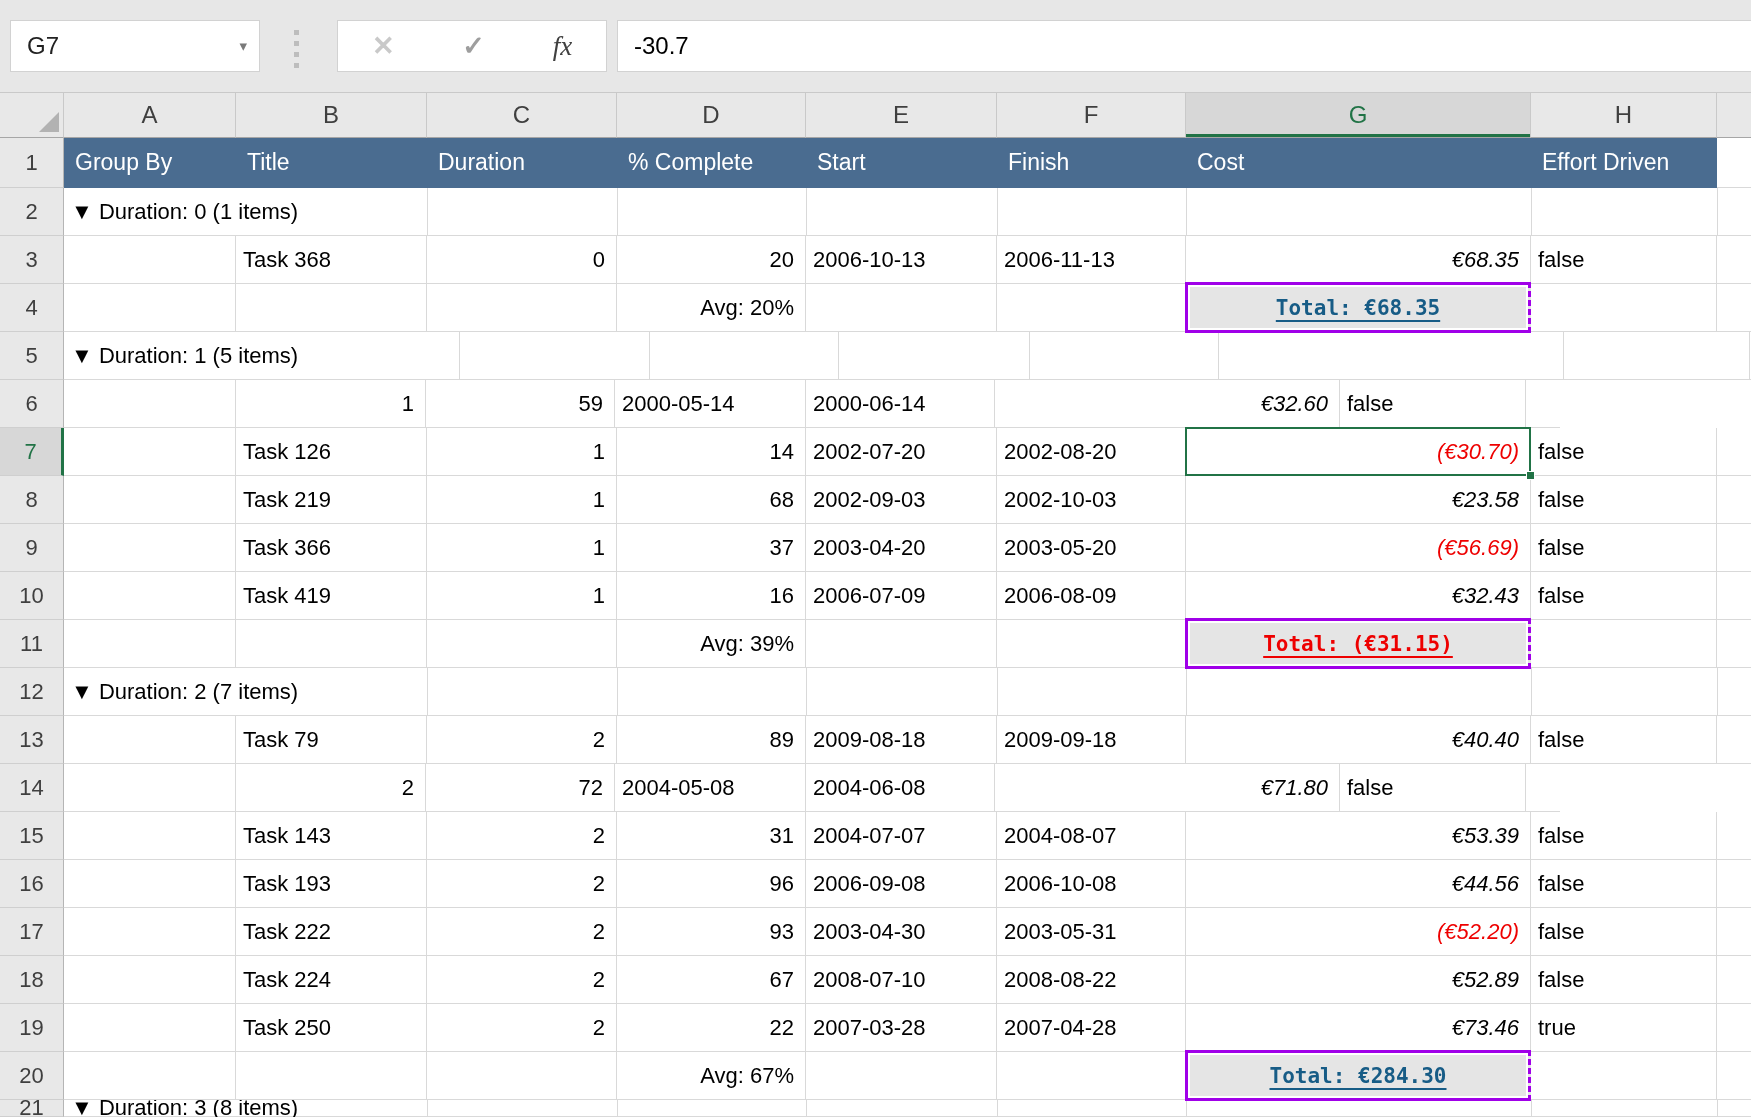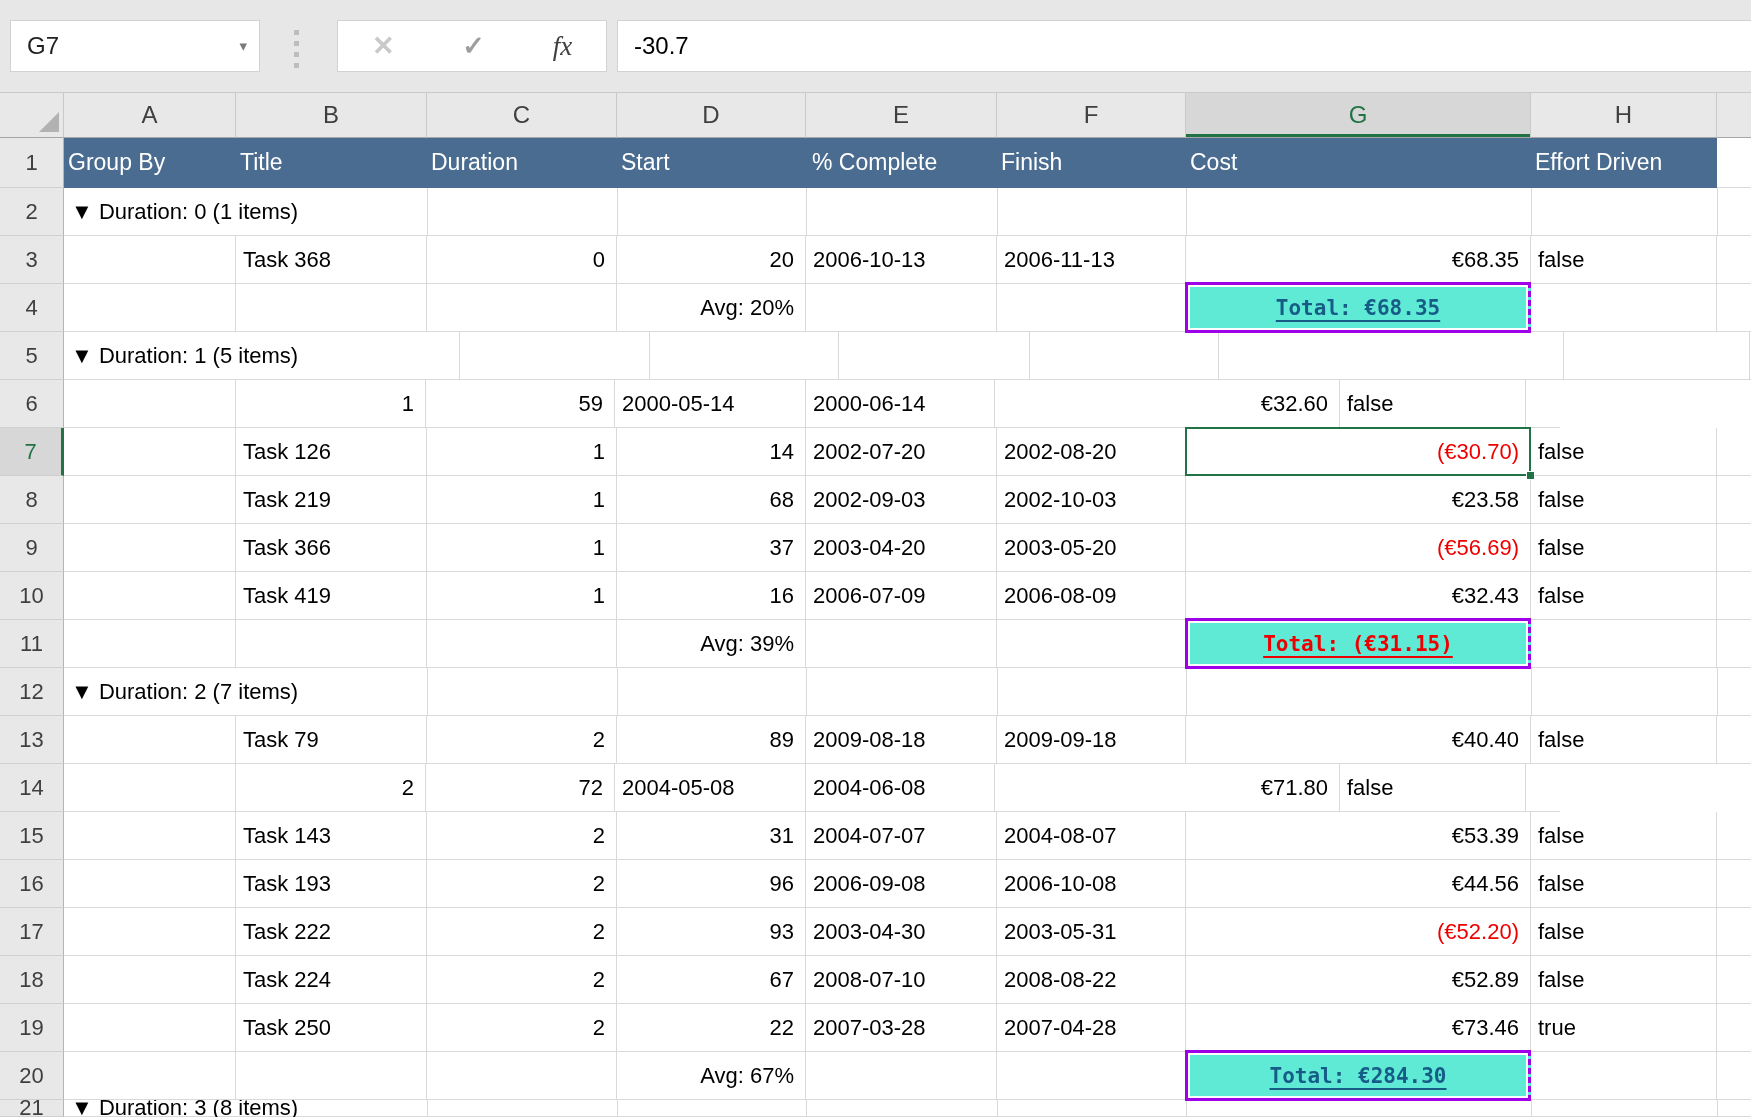--- a/index.html
+++ b/index.html
@@ -65,39 +65,39 @@
   .rowhdr.sel { background:#D7D7D7; color:#217346; border-right:3px solid #217346; }
   .cell {
     position:relative; height:100%; flex:none;
     border-right:1px solid #D9D9D9; border-bottom:1px solid #D9D9D9;
     display:flex; align-items:center;
     font-size:22px; color:#000; white-space:nowrap; overflow:visible;
   }
   .cell.al { padding-left:7px; justify-content:flex-start; }
   .cell.ar { padding-right:11px; justify-content:flex-end; }
   .cell.sliver { border-right:none; }
-  .cell.cost { }
+  .cell.cost { font-style:italic; }
   .cell.neg { color:#EE0000; }
   
   .row.hdr1 .cell {
     background:#4A6C90; color:#fff; border-right:1px solid #4A6C90; border-bottom:1px solid #4A6C90;
-    font-size:23px; padding-left:4px; justify-content:flex-start;
+    font-size:23px; padding-left:11px; justify-content:flex-start;
   }
   .row.hdr1 .cell.sliver { background:#fff; border-right:none; border-bottom:1px solid #D9D9D9; }
   
   .sel-border { position:absolute; inset:-1px; border:2.5px solid #217346; pointer-events:none; z-index:4; }
   .fill-handle {
     position:absolute; right:-5px; bottom:-5px; width:9px; height:9px;
     background:#217346; border:1.5px solid #fff; z-index:5;
   }
   
   .total-box {
     position:absolute; left:-1px; right:-1px; top:-2px; bottom:-2px;
     border:3px solid #A000E8; border-right-style:dashed;
-    background:#5eead4; box-shadow: inset 0 0 0 2px #fff;
+    background:#e5e5e5; box-shadow: inset 0 0 0 2px #fff;
     display:flex; align-items:center; justify-content:center;
     font-family:"DejaVu Sans Mono", monospace; font-weight:bold; font-size:21px;
     color:#175C86; z-index:3; font-style:normal;
     text-decoration:underline; text-underline-offset:5px; text-decoration-thickness:2px;
   }
   .total-box.neg { color:#EE0000; }
 </style>
 </head>
 <body>
 
@@ -135,22 +135,22 @@
     <div class="hcell sel" style="width: 345px;">G<div class="col-sel-bar"></div></div>
     <div class="hcell" style="width: 186px;">H</div>
     <div class="hcell" style="width: 34px; border-right: none;"></div>
   </div>
 <div class="grid" id="grid">
     <div class="row hdr1 h50">
       <div class="rowhdr">1</div>
       <div class="cell " style="width: 172px;">Group By</div>
       <div class="cell " style="width: 191px;">Title</div>
       <div class="cell " style="width: 190px;">Duration</div>
+      <div class="cell " style="width: 189px;">% Complete</div>
       <div class="cell " style="width: 191px;">Start</div>
-      <div class="cell " style="width: 189px;">% Complete</div>
       <div class="cell " style="width: 189px;">Finish</div>
       <div class="cell " style="width: 345px;">Cost</div>
       <div class="cell " style="width: 186px;">Effort Driven</div>
       <div class="cell sliver" style="width: 34px;"></div>
     </div>
     <div class="row">
       <div class="rowhdr">2</div>
       <div class="cell al" style="width: 364px; border-right: 1px solid rgb(217, 217, 217);">▼ Duration: 0 (1 items)</div>
       <div class="cell " style="width: 190px;"></div>
       <div class="cell " style="width: 189px;"></div>

